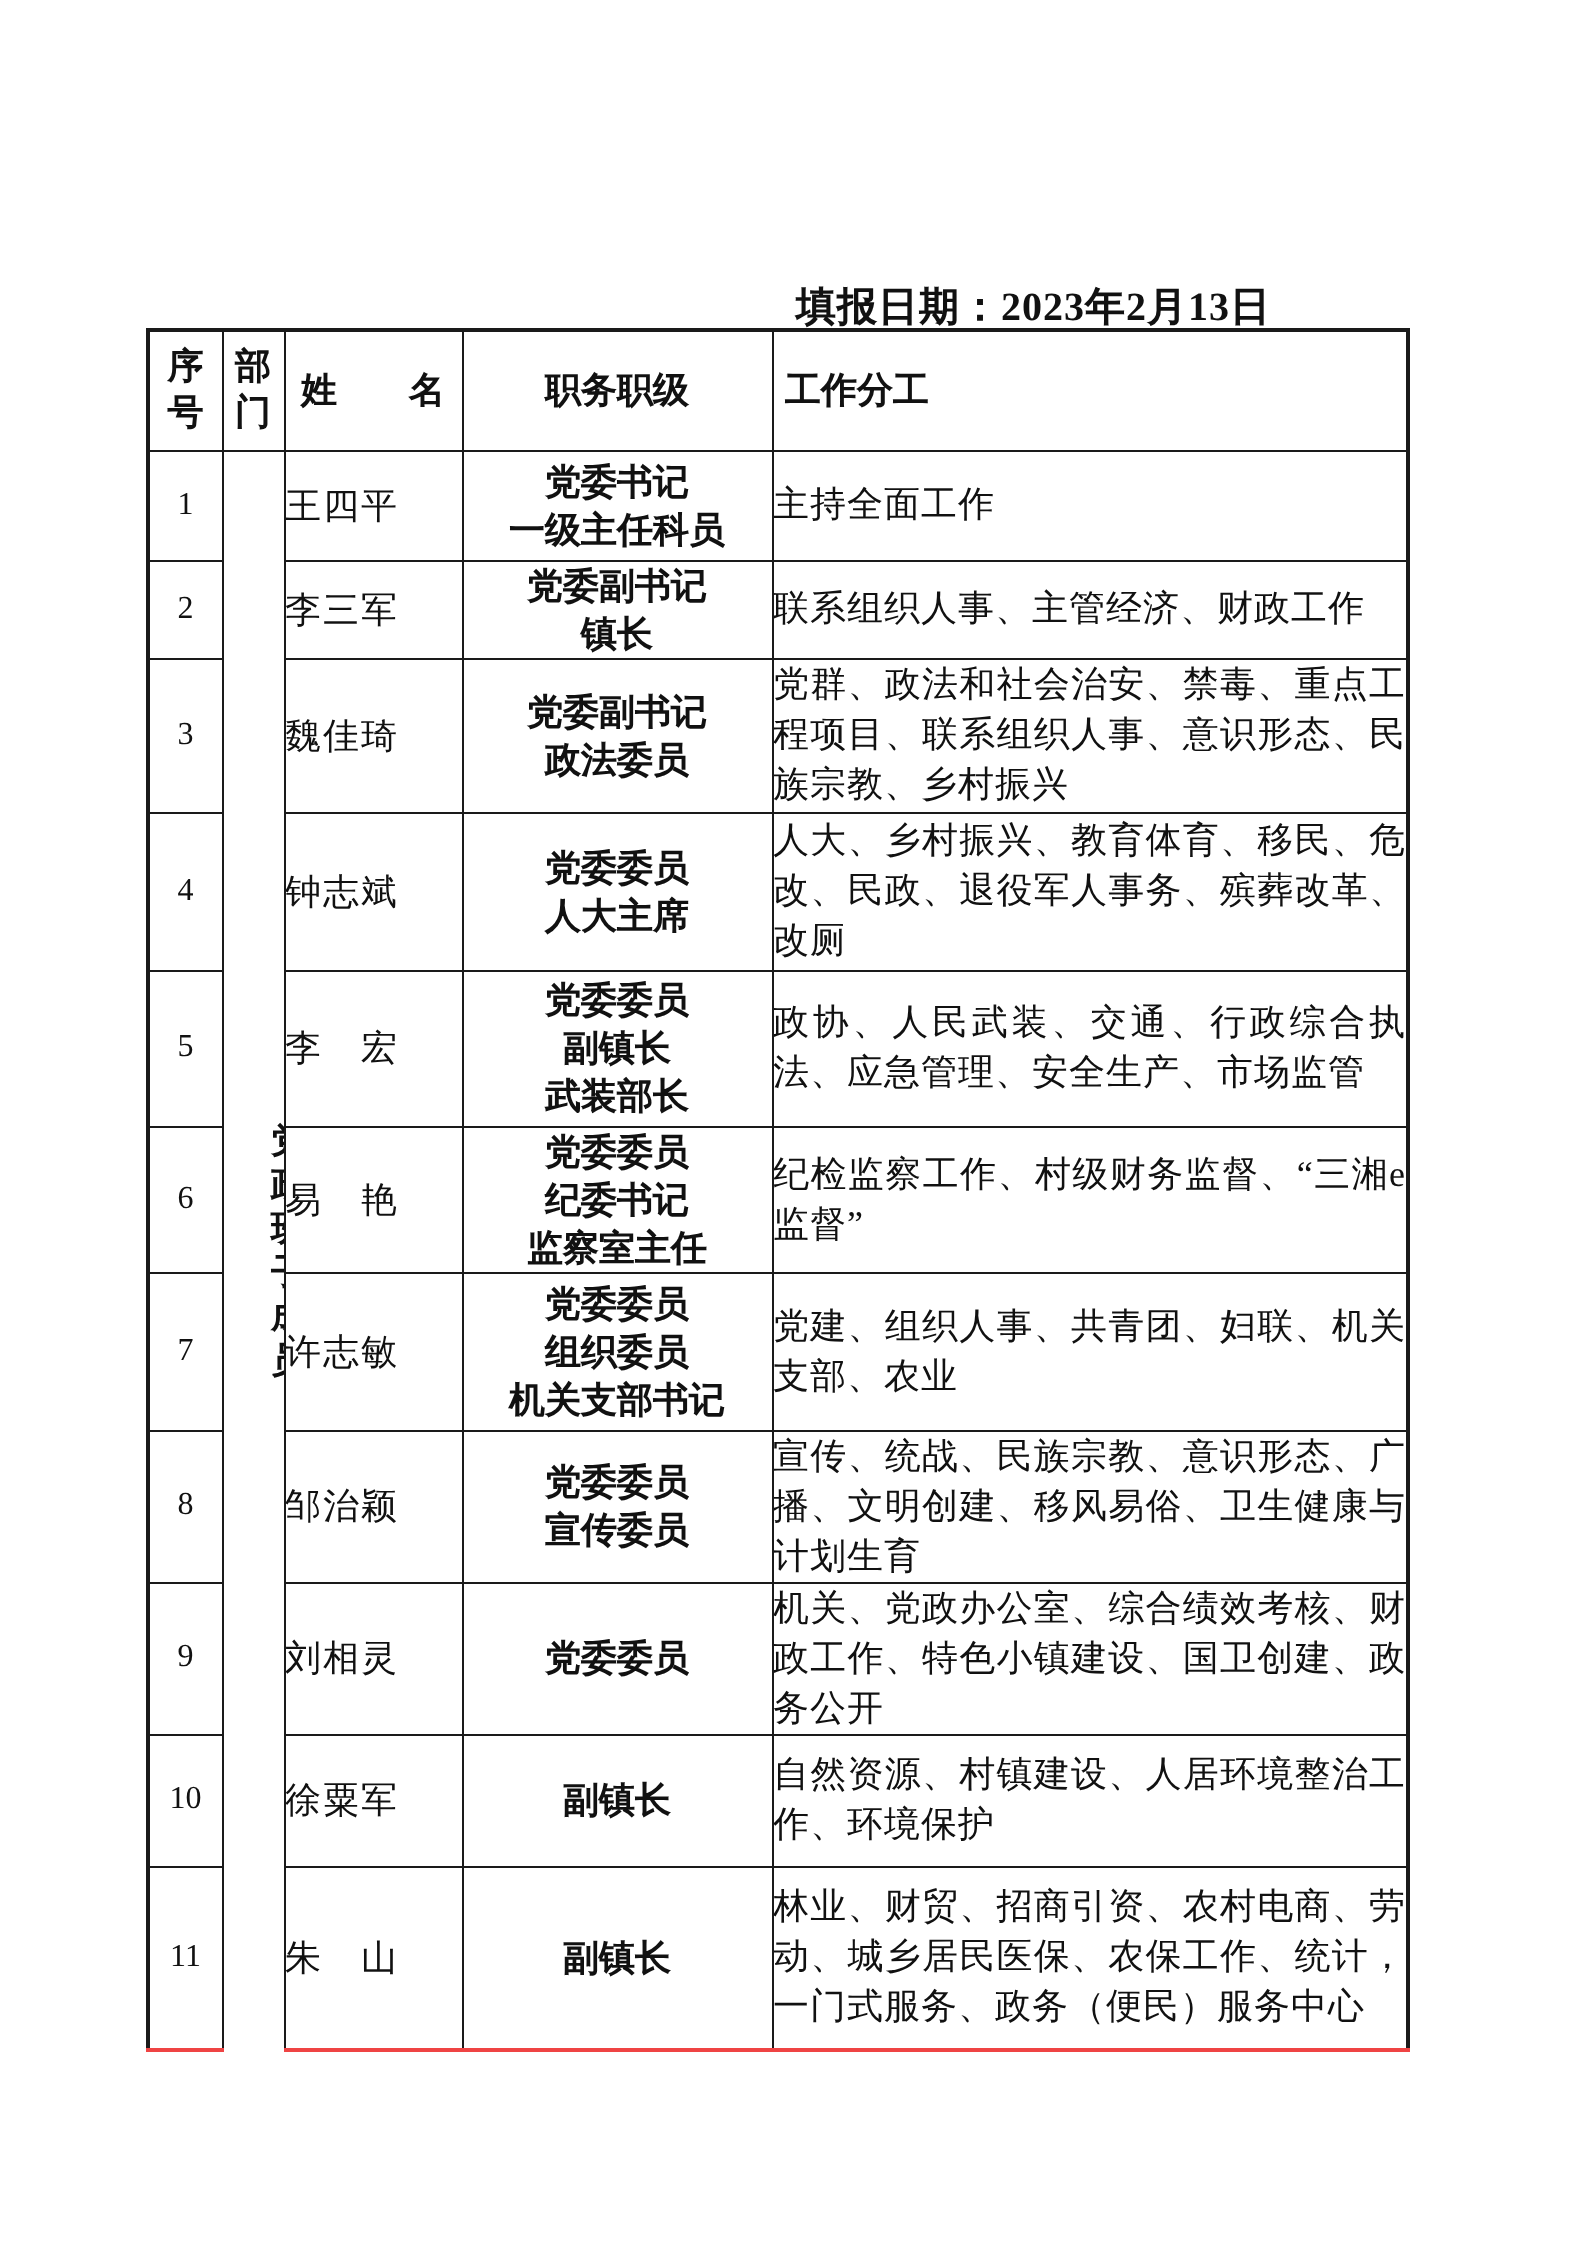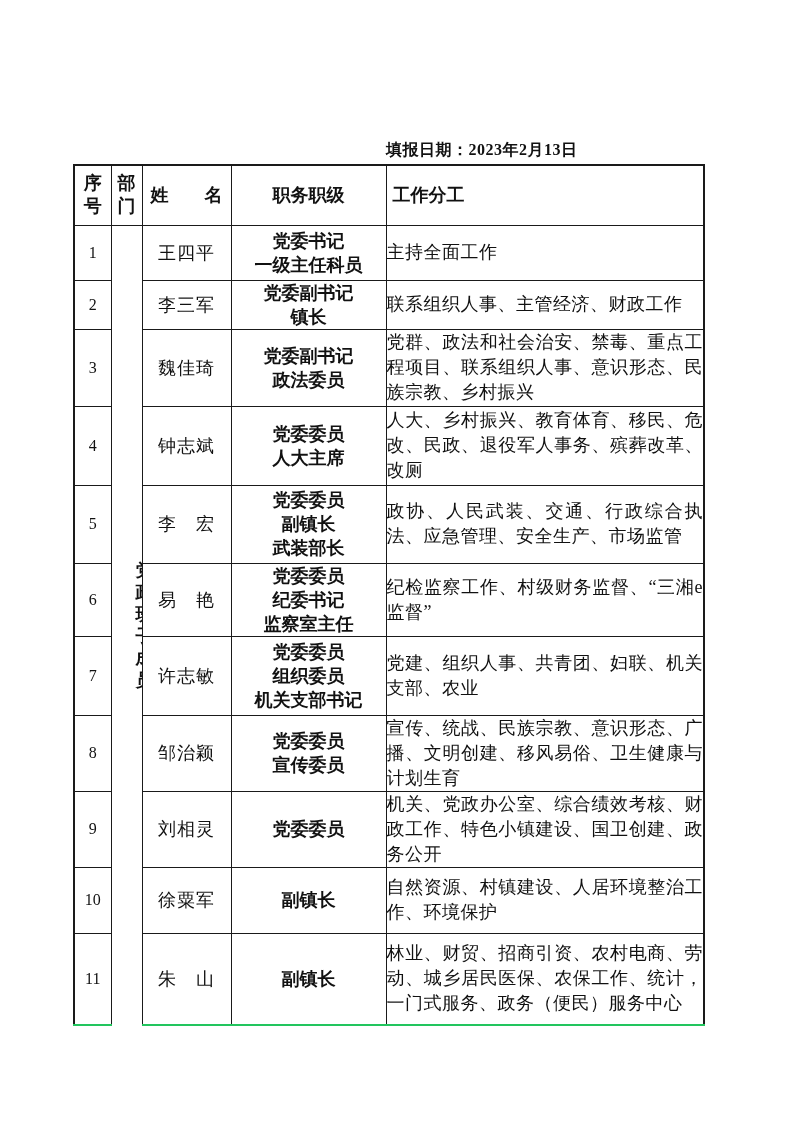--- a/index.html
+++ b/index.html
@@ -23,22 +23,22 @@
     width: 793px;
     text-align: center;
     font-size: 34px;
     font-weight: bold;
     letter-spacing: 1px;
     white-space: nowrap;
   }
   .report-date {
     position: absolute;
     top: 140px;
-    left: 386px;
-    font-size: 16px;
+    left: 398px;
+    font-size: 20px;
     font-weight: bold;
     letter-spacing: 0.5px;
     white-space: nowrap;
   }
   table.roster {
     position: absolute;
     top: 164px;
     left: 73px;
     width: 630px;
     border-collapse: collapse;
@@ -48,21 +48,21 @@
   .roster th, .roster td {
     border: 1px solid #1a1a1a;
     padding: 0;
     vertical-align: middle;
     overflow: hidden;
   }
   
   .roster thead th { border-top: 2px solid #1a1a1a; }
   .roster th:first-child, .roster td.c-no { border-left: 2px solid #1a1a1a; }
   .roster th:last-child, .roster td.c-duty { border-right: 2px solid #1a1a1a; }
-  .roster tbody tr:last-child td { border-bottom: 2px solid #22c55e; border-radius: 10px; }
+  .roster tbody tr:last-child td { border-bottom: 2px solid #ef4444; border-radius: 10px; }
   
   .roster td.c-dept { border-bottom: none; padding-left: 24px; }
 
   .roster thead tr { height: 60px; }
   .roster thead th {
     font-weight: 600;
     font-size: 18px;
     line-height: 23px;
     text-align: center;
     word-break: break-all;
@@ -90,21 +90,20 @@
   }
   .c-dept {
     text-align: center;
     font-weight: 600;
     line-height: 22px;
     letter-spacing: 1px;
     word-break: break-all;
     padding-top: 160px;
   }
   .c-name {
-    text-align: center;
     letter-spacing: 1px;
     margin-top: 10px;
   }
   .c-pos {
     text-align: center;
     line-height: 24px;
     white-space: pre-line;
     font-weight: bold;
   }
   .c-duty {

